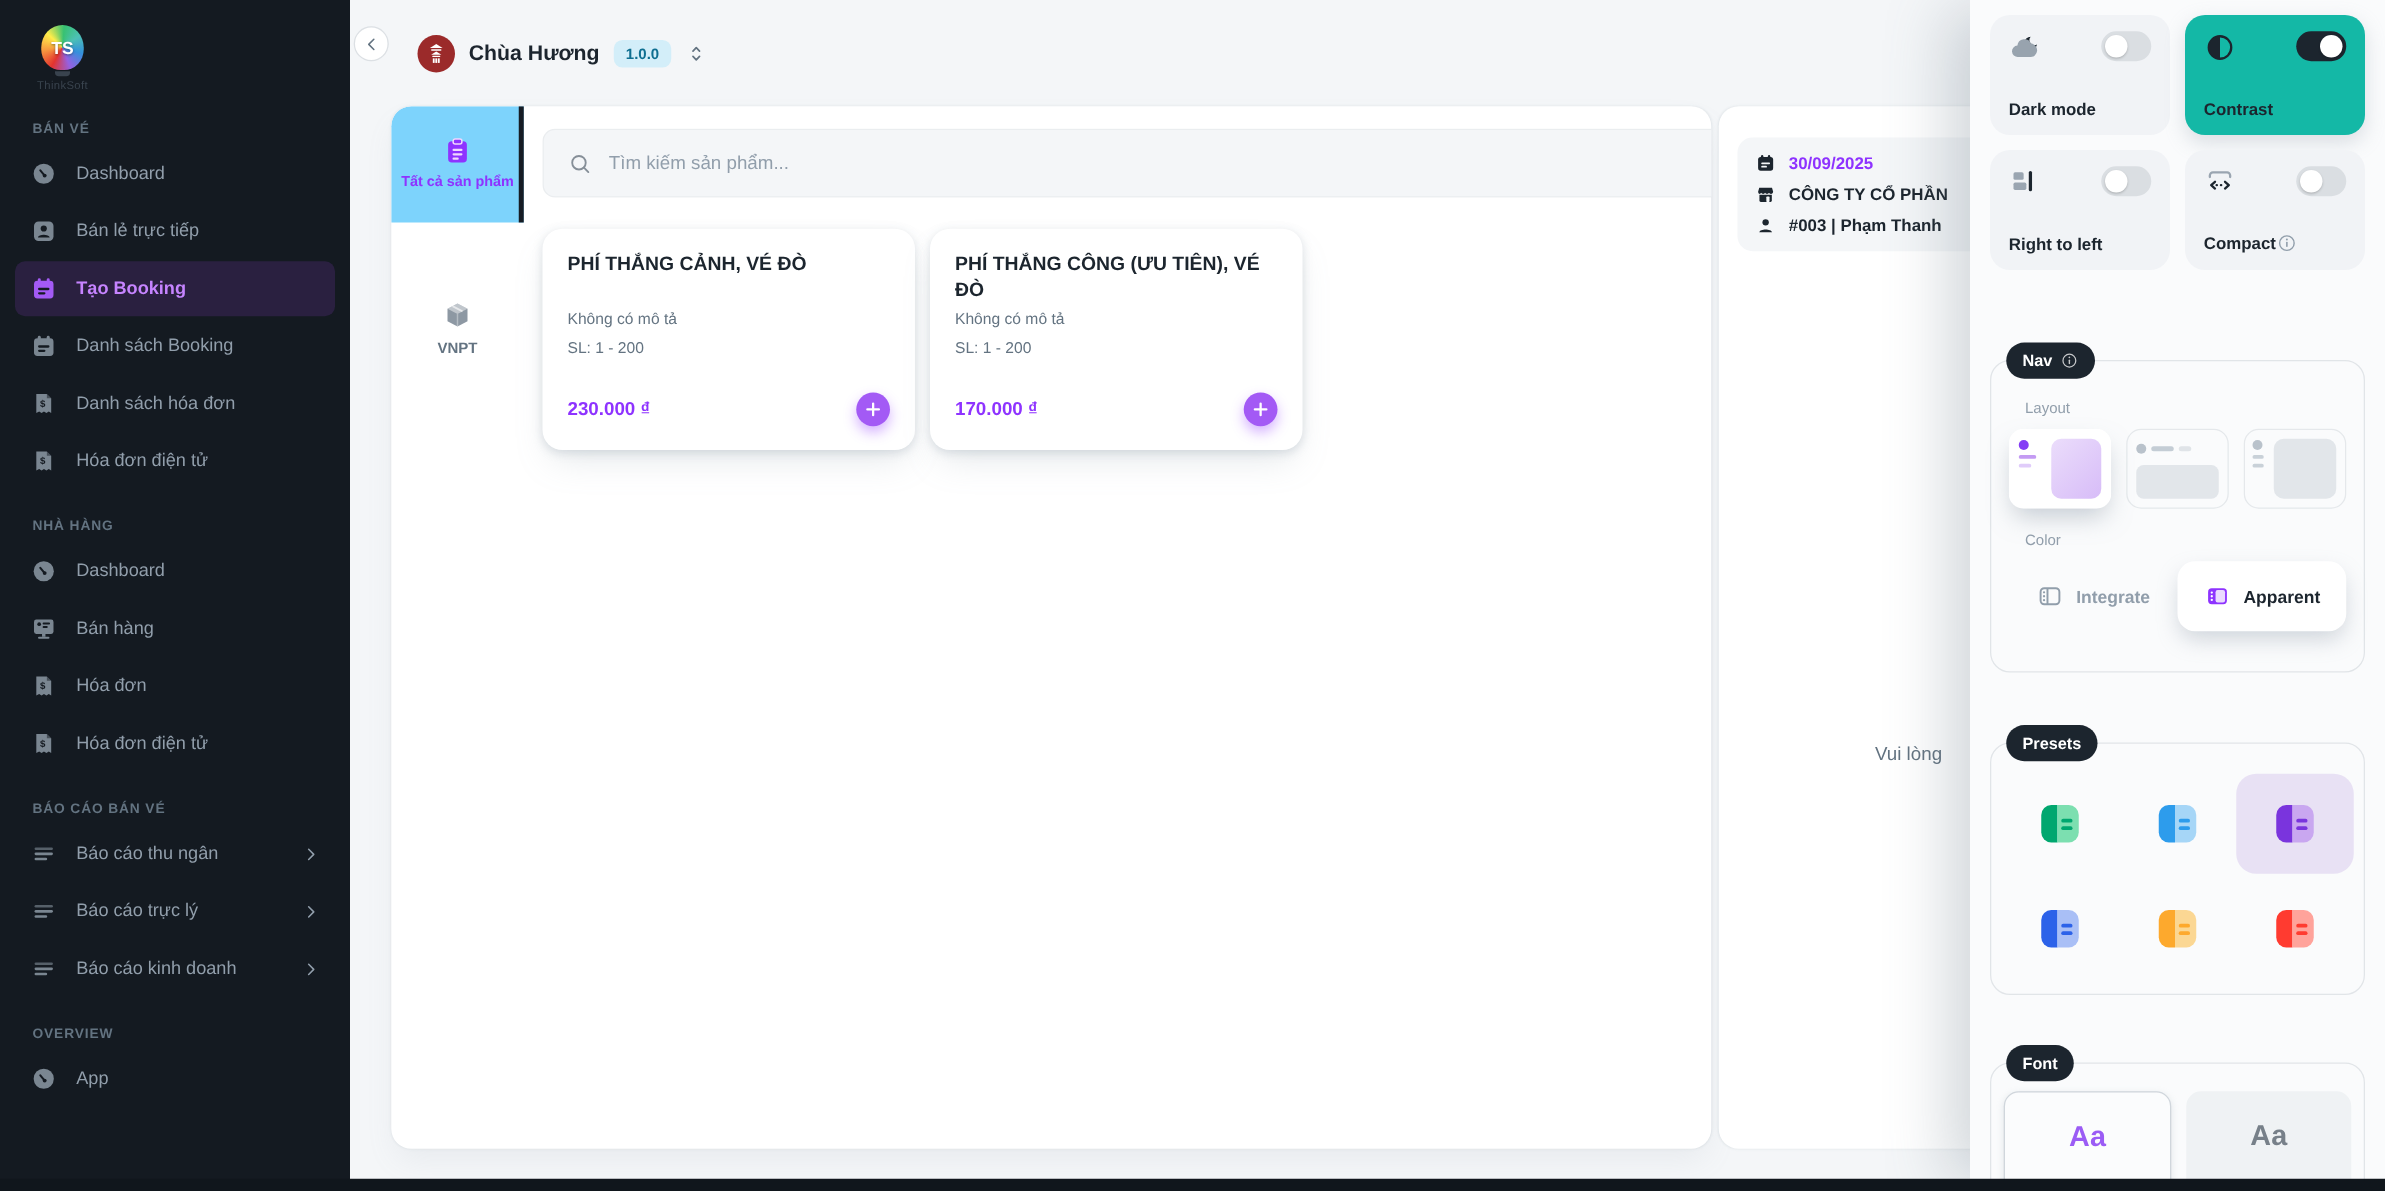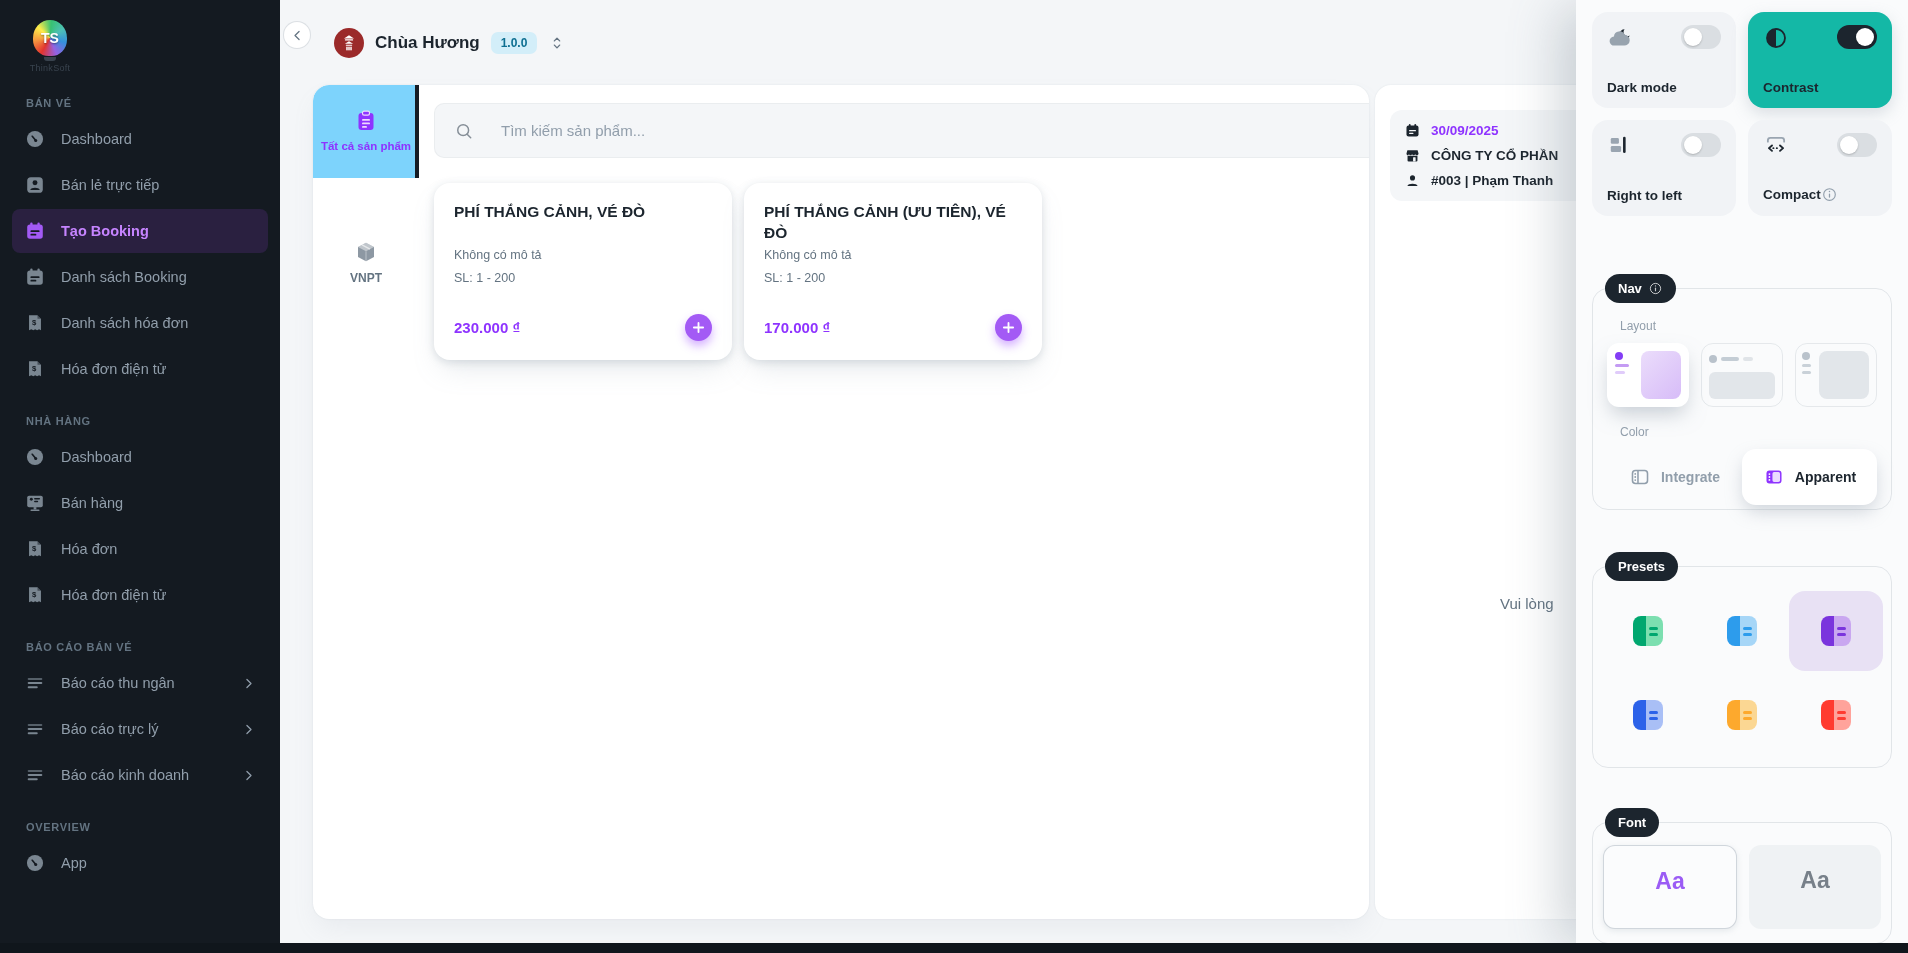--- a/index.html
+++ b/index.html
@@ -35,21 +35,21 @@
   .products-panel{position:absolute;left:313px;top:85px;width:1056px;height:834px;background:#fff;border-radius:16px;box-shadow:0 0 2px rgba(145,158,171,.2),0 12px 24px -4px rgba(145,158,171,.12);overflow:hidden;z-index:2}
   .tabcol{position:absolute;left:0;top:0;width:106px;bottom:0}
   .tab{display:flex;flex-direction:column;align-items:center;justify-content:center;gap:7px;cursor:pointer}
   .tab-active{height:93px;background:#7dd3fc;border-radius:16px 0 0 0;color:#8E33FF;position:relative}
   .tab-bar{position:absolute;right:0;top:0;width:4px;height:100%;background:#161C24}
   .tab .tico{width:24px;height:24px;--punch:#EFD8FD}
   .tab-label{font-size:11.5px;font-weight:600;text-align:center;line-height:1.2}
   .tab-vnpt{margin-top:62px;color:#637381}
   .tab-vnpt .tico{color:#8D98A3;--punch:#fff}
   .tab-vnpt .tab-label{font-size:12px;color:#637381}
-  .search{position:absolute;left:121px;top:18px;width:990px;height:55px;background:#F4F6F8;border:1px solid rgba(145,158,171,.1);border-radius:10px;display:flex;align-items:center;padding:0 19px;gap:27px}
+  .search{position:absolute;left:121px;top:18px;width:990px;height:55px;background:#F4F6F8;border:1px solid rgba(145,158,171,.1);border-radius:10px;display:flex;align-items:center;padding:0 19px;gap:13px}
   .search .sico{width:20px;height:20px;color:#868F98;flex:none}
   .search input{flex:1;border:0;outline:0;background:transparent;font-size:15px;font-family:inherit;color:#1C252E}
   .search input::placeholder{color:#919EAB}
   .prod-row{position:absolute;left:121px;top:98px;display:flex;gap:12px}
   .pcard{width:298px;height:177px;background:#fff;border-radius:16px;box-shadow:0 2px 8px rgba(145,158,171,.3),0 14px 28px -8px rgba(145,158,171,.25);padding:19px 20px;display:flex;flex-direction:column;cursor:pointer}
   .pname{font-size:15.5px;font-weight:700;color:#1C252E;line-height:1.35;min-height:43px}
   .pdesc{font-size:12.5px;color:#637381;margin-top:3px}
   .pqty{font-size:12.5px;color:#637381;margin-top:9px}
   .prow{margin-top:auto;display:flex;align-items:center;justify-content:space-between}
   .pprice{font-size:15px;font-weight:700;color:#8E33FF}
@@ -73,21 +73,21 @@
   .tcard{height:96px;border-radius:16px;background:#F1F3F6;padding:13px 15px;display:flex;flex-direction:column;cursor:pointer}
   .tcard.on{background:#14b8a6;box-shadow:0 6px 16px rgba(145,158,171,.3)}
   .tcard-top{display:flex;justify-content:space-between;align-items:flex-start}
   .tcard .tgl-ic{width:26px;height:26px}
   .switch{width:40px;height:24px;border-radius:12px;background:#DADEE2;position:relative;flex:none}
   .switch::after{content:"";position:absolute;top:3px;left:3px;width:18px;height:18px;border-radius:50%;background:#fff;box-shadow:0 1px 2px rgba(0,0,0,.2)}
   .tcard.on .switch{background:#1C252E}
   .tcard.on .switch::after{left:19px}
   .tcard-label{margin-top:auto;font-size:13.5px;font-weight:600;color:#1C252E;display:flex;align-items:center;justify-content:flex-start}
   .info-ic{width:17px;height:17px;color:#919EAB}
-  .sect{position:relative;border:1px solid rgba(145,158,171,.24);border-radius:16px;margin-top:72px;padding:26px 14px 4px}
+  .sect{position:relative;border:1px solid rgba(145,158,171,.24);border-radius:16px;margin-top:72px;padding:26px 14px 32px}
   .pill{position:absolute;top:-15px;left:12px;height:29px;background:#1C252E;color:#fff;border-radius:15px;display:flex;align-items:center;gap:6px;padding:0 13px;font-size:13px;font-weight:700}
   .pill .info-ic{color:rgba(255,255,255,.75);width:15px;height:15px}
   .sub-label{font-size:12px;color:#919EAB;margin:4px 13px 10px}
   .thumbs{display:flex;gap:12px}
   .thumb{flex:1;height:64px;border-radius:12px;border:1px solid rgba(145,158,171,.2);display:flex;overflow:hidden;background:transparent;cursor:pointer;padding:0}
   .thumb.sel{border-color:transparent;background:#fff;box-shadow:0 10px 20px -4px rgba(145,158,171,.5)}
   .th-col{display:flex;flex-direction:column}
   .dot{width:8px;height:8px;border-radius:50%}
   .bar{border-radius:2px}
   .t1-side{width:26px;padding:8px 0 0 7px;display:flex;flex-direction:column;gap:4px;align-items:flex-start}
@@ -466,21 +466,21 @@
       <div class="pdesc">Không có mô tả</div>
       <div class="pqty">SL: 1 - 200</div>
       <div class="prow">
         <span class="pprice">230.000 ₫</span>
         <button class="padd"><span><svg class="ic">
                 <use href="#sy-plus"></use>
               </svg></span></button>
       </div>
     </div>
     <div class="pcard">
-      <div class="pname">PHÍ THẮNG CẢNH (ƯU TIÊN), VÉ ĐÒ</div>
+      <div class="pname">PHÍ THẮNG CÔNG (ƯU TIÊN), VÉ ĐÒ</div>
       <div class="pdesc">Không có mô tả</div>
       <div class="pqty">SL: 1 - 200</div>
       <div class="prow">
         <span class="pprice">170.000 ₫</span>
         <button class="padd"><span><svg class="ic">
                 <use href="#sy-plus"></use>
               </svg></span></button>
       </div>
     </div>
   </div>

